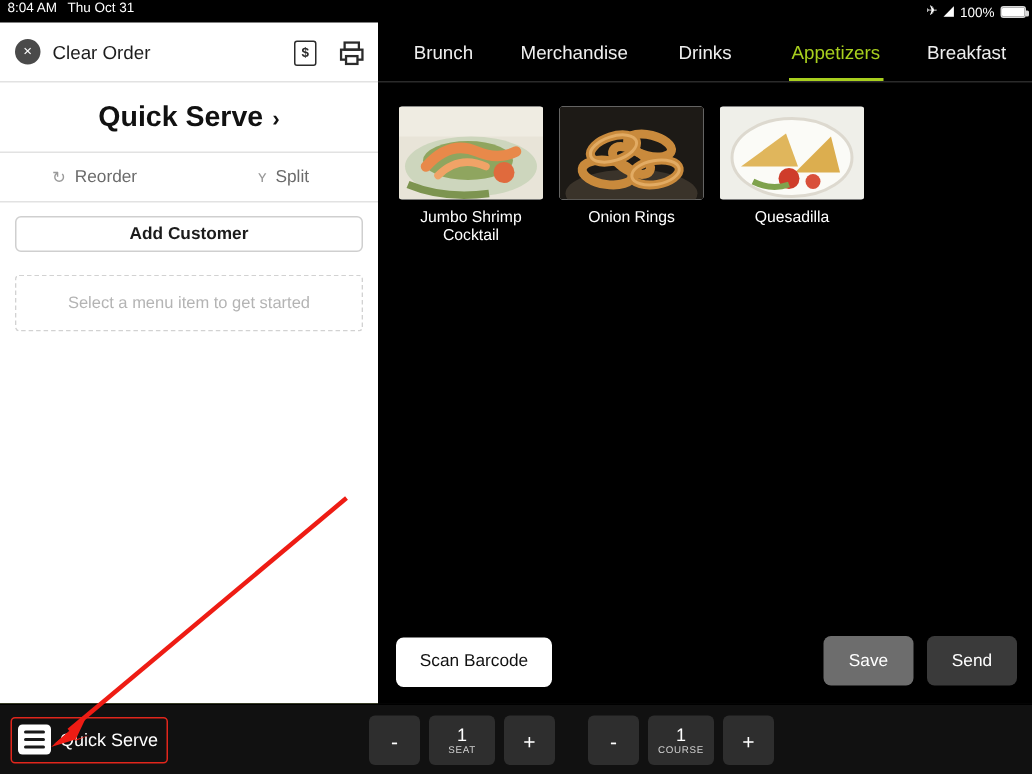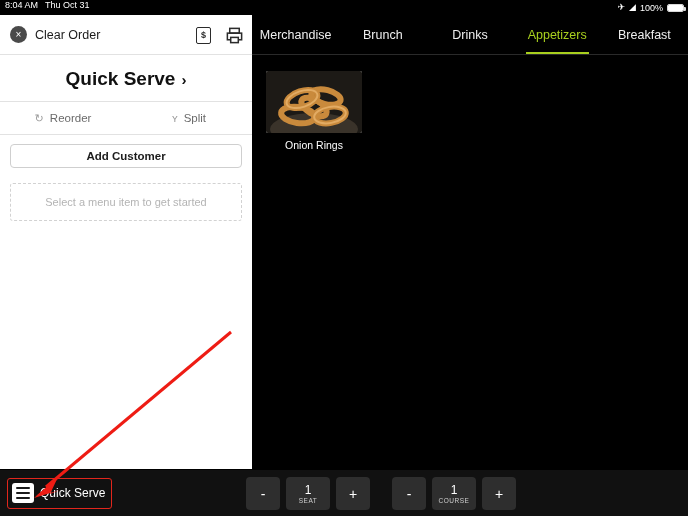--- a/index.html
+++ b/index.html
@@ -314,38 +314,53 @@
     <div class="checkout-bar">
       <span>Checkout $ 0.00</span>
       <span class="chev">›</span>
     </div>
   </div>
 
   <div class="right-panel">
 
     <div class="tabbar">
       <div class="tab">
+          <span>Brunch</span>
+        </div>
+      <div class="tab">
           <span>Merchandise</span>
-        </div>
-      <div class="tab">
-          <span>Brunch</span>
         </div>
       <div class="tab">
           <span>Drinks</span>
         </div>
       <div class="tab active">
           <span>Appetizers</span>
         </div>
       <div class="tab">
           <span>Breakfast</span>
         </div>
     </div>
 
     <div class="grid">
 
+      <div class="card">
+        <div class="thumb">
+          <svg viewBox="0 0 96 62" aria-hidden="true">
+            <rect width="96" height="62" fill="#e8e4d8"></rect>
+            <rect y="0" width="96" height="20" fill="#efece2"></rect>
+            <ellipse cx="48" cy="40" rx="44" ry="20" fill="#cdd6bd"></ellipse>
+            <ellipse cx="46" cy="36" rx="30" ry="13" fill="#8fa55f"></ellipse>
+            <path d="M18 40 Q34 22 52 30 Q66 36 78 30" stroke="#e8894a" stroke-width="7" fill="none" stroke-linecap="round"></path>
+            <path d="M26 46 Q40 32 58 40" stroke="#f0a367" stroke-width="5" fill="none" stroke-linecap="round"></path>
+            <circle cx="70" cy="44" r="7" fill="#e06a3d"></circle>
+            <path d="M6 52 Q30 62 60 58" stroke="#7d9450" stroke-width="5" fill="none"></path>
+          </svg>
+        </div>
+        <div class="card-label">Jumbo Shrimp Cocktail</div>
+      </div>
 
       <div class="card">
         <div class="thumb">
           <svg viewBox="0 0 96 62" aria-hidden="true">
             <rect width="96" height="62" fill="#1d1a16"></rect>
             <ellipse cx="48" cy="58" rx="44" ry="16" fill="#3a332a"></ellipse>
             <g fill="none" stroke="#c98a3c" stroke-width="6">
               <ellipse cx="36" cy="28" rx="16" ry="8" transform="rotate(-18 36 28)"></ellipse>
               <ellipse cx="60" cy="26" rx="15" ry="7" transform="rotate(14 60 26)"></ellipse>
               <ellipse cx="32" cy="44" rx="17" ry="8" transform="rotate(8 32 44)"></ellipse>
@@ -355,22 +370,43 @@
             <g fill="none" stroke="#e0a css" stroke-width="0"></g>
             <g fill="none" stroke="#e2ab63" stroke-width="2">
               <ellipse cx="36" cy="28" rx="16" ry="8" transform="rotate(-18 36 28)"></ellipse>
               <ellipse cx="64" cy="44" rx="16" ry="8" transform="rotate(-10 64 44)"></ellipse>
             </g>
           </svg>
         </div>
         <div class="card-label">Onion Rings</div>
       </div>
 
-    </div>
-
+      <div class="card">
+        <div class="thumb">
+          <svg viewBox="0 0 96 62" aria-hidden="true">
+            <rect width="96" height="62" fill="#efefe9"></rect>
+            <ellipse cx="48" cy="34" rx="40" ry="26" fill="#fbfbf7" stroke="#ddd9cf" stroke-width="2"></ellipse>
+            <path d="M14 40 L44 18 L52 40 Z" fill="#e0b65c"></path>
+            <path d="M50 44 L74 20 L80 44 Z" fill="#dcae4f"></path>
+            <circle cx="46" cy="48" r="7" fill="#cf3c2a"></circle>
+            <circle cx="62" cy="50" r="5" fill="#d9503a"></circle>
+            <path d="M22 50 Q34 56 46 52" stroke="#7fa24d" stroke-width="4" fill="none"></path>
+          </svg>
+        </div>
+        <div class="card-label">Quesadilla</div>
+      </div>
+    </div>
+
+    <div class="right-bottom">
+      <div class="scan-barcode">Scan Barcode</div>
+      <div class="right-bottom-right">
+        <div class="btn-grey">Save</div>
+        <div class="btn-dark">Send</div>
+      </div>
+    </div>
   </div>
 
   <div class="bottombar">
     <div class="quick-serve-btn">
       <span class="hamburger">
           <i></i>
           <i></i>
           <i></i>
         </span>
       <span class="qs-label">Quick Serve</span>

